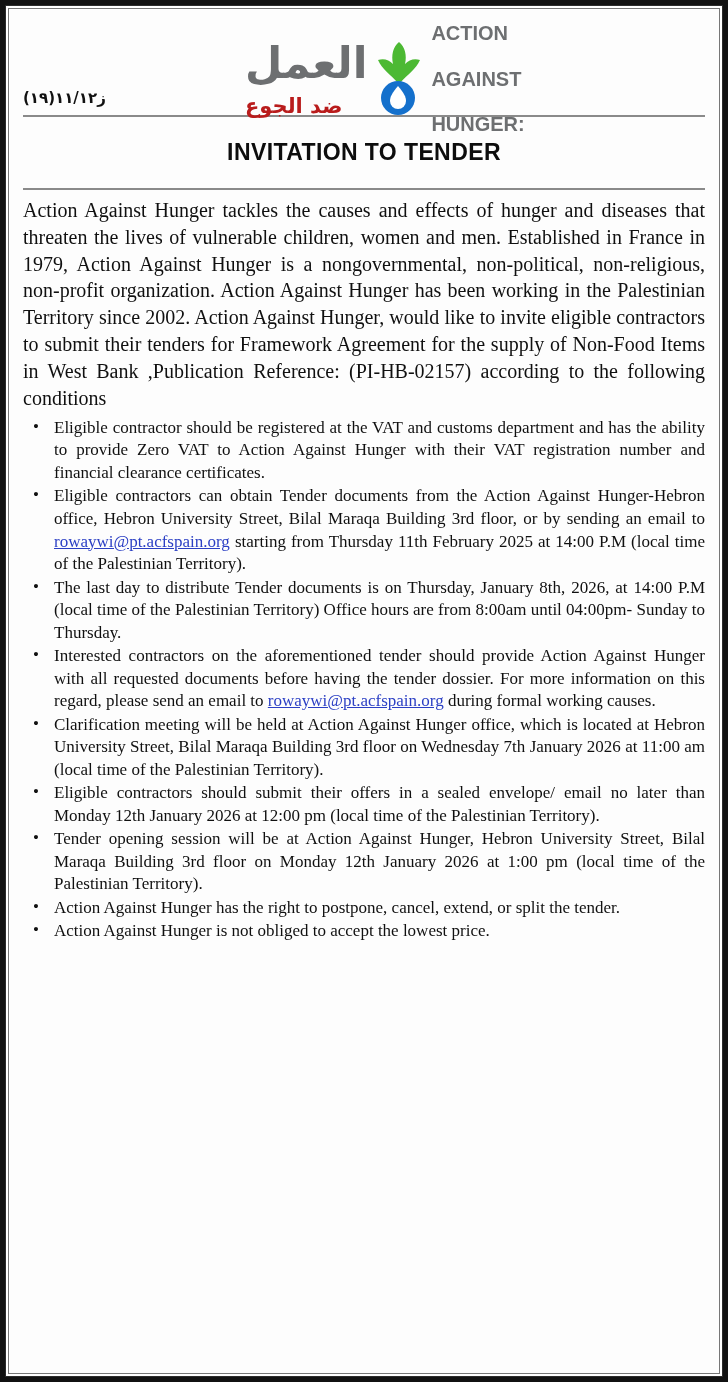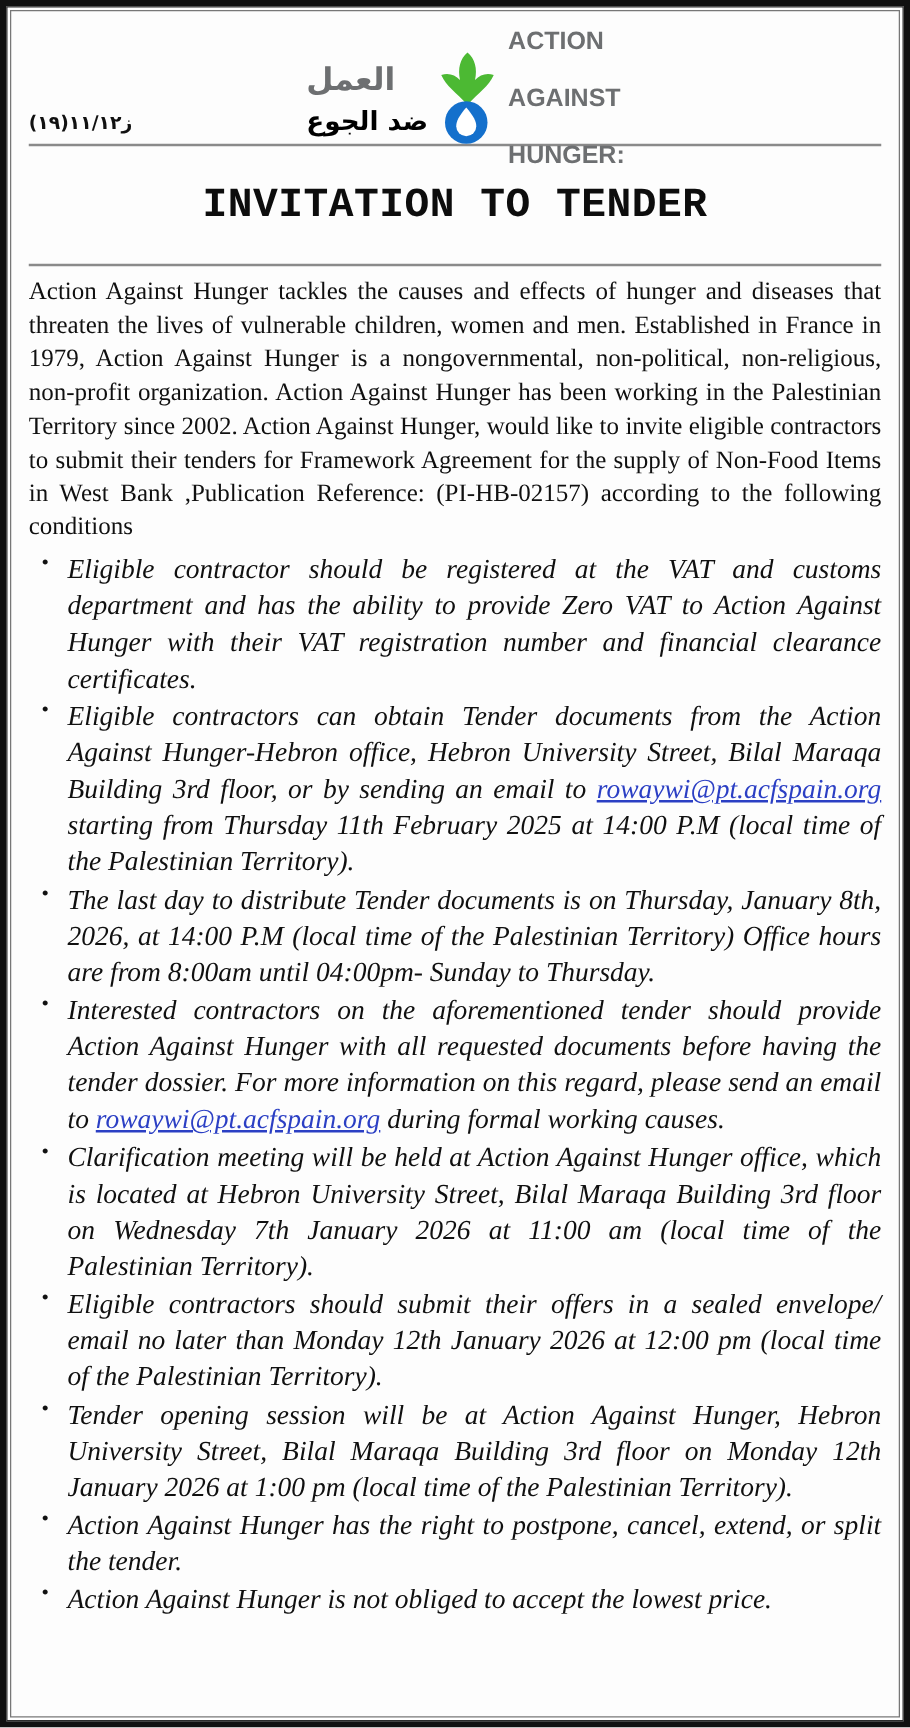--- a/index.html
+++ b/index.html
@@ -69,30 +69,30 @@
   }
   .logo-arabic {
     display: flex;
     flex-direction: column;
     align-items: flex-end;
     line-height: 1;
     direction: rtl;
   }
   .logo-arabic .ar-top {
     font-family: "DejaVu Sans", sans-serif;
-    font-size: 25px;
+    font-size: 43px;
     font-weight: 700;
     color: #6d6f71;
     letter-spacing: -1px;
   }
   .logo-arabic .ar-bottom {
     font-family: "DejaVu Sans", sans-serif;
     font-size: 21px;
     font-weight: 700;
-    color: #000000;
+    color: #b91c1c;
     margin-top: 11px;
   }
   .logo-mark {
     width: 50px;
     height: 76px;
     position: relative;
     margin: 0 2px;
   }
   .leaf-svg { position: absolute; top: 0; left: 2px; }
   .drop-svg { position: absolute; bottom: 0; left: 5px; }
@@ -110,26 +110,26 @@
 
   
   .rule {
     height: 2px;
     background: #8a8a8a;
     width: 100%;
   }
   .rule-top { margin-top: 2px; }
   .title {
     text-align: center;
-    font-size: 33px;
+    font-size: 23px;
     font-weight: 700;
     letter-spacing: 0.4px;
     color: #0d0d0d;
     padding: 7px 0 6px 0;
-    font-family: Liberation Mono, monospace;
+    font-family: Liberation Sans, sans-serif;
   }
 
   
   .body-wrap {
     flex: 1;
     padding-top: 7px;
   }
   .intro {
     text-align: justify;
     text-justify: inter-word;
@@ -141,26 +141,25 @@
   }
   ul.conditions {
     list-style: none;
     margin: 5px 0 0 0;
     padding: 0;
   }
   ul.conditions li {
     position: relative;
     padding-left: 31px;
     margin-bottom: 1px;
-    font-size: 22px;
+    font-size: 17px;
     line-height: 1.325;
     text-align: justify;
     text-justify: inter-word;
     color: #101010;
-    font-style: italic;
   }
   ul.conditions li::before {
     content: "\2022";
     position: absolute;
     left: 10px;
     top: -1px;
     font-size: 17px;
     color: #111111;
   }
   .email-link {

